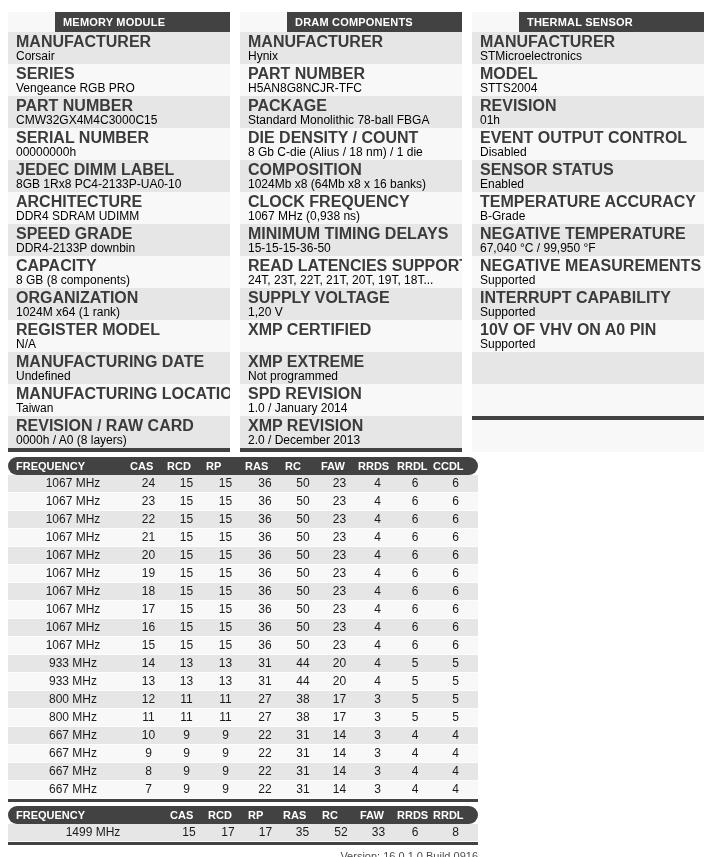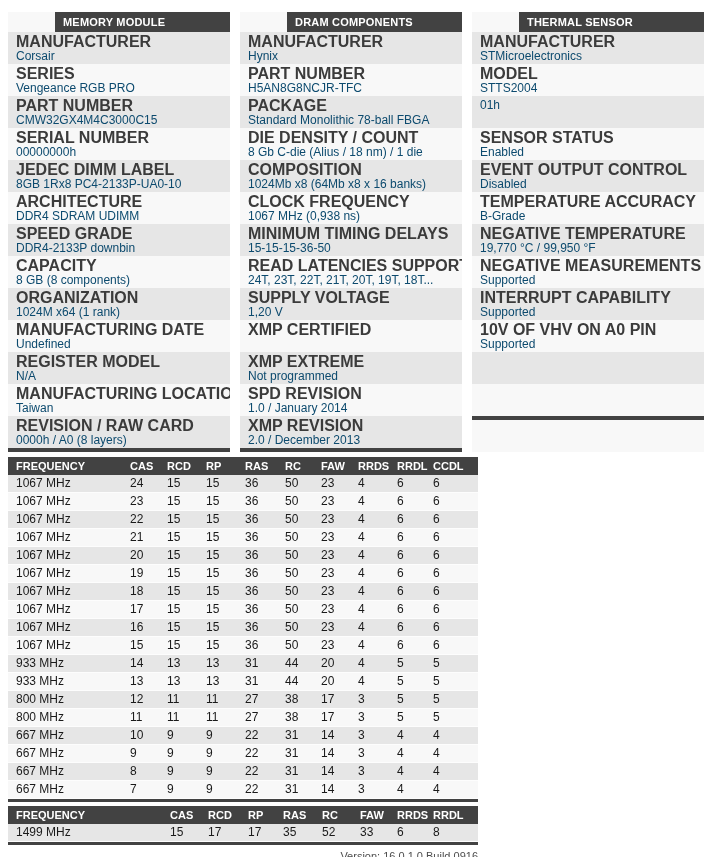--- a/index.html
+++ b/index.html
@@ -19,36 +19,36 @@
   .panel:nth-child(3){ width:232px; }
   .panel-title {
     background:var(--header-bg,#424242); color:#ffffff;
     font-size:11px; font-weight:bold; height:20px; line-height:20px;
     padding-left:8px; letter-spacing:.2px;margin-left:47px;
   }
   .panel-fields .field { height:32px; padding:2px 6px 0 8px; overflow:hidden; }
   .panel-fields .field:nth-child(odd)  { background:var(--stripe-a,#e6e6e6); }
   .panel-fields .field:nth-child(even) { background:var(--stripe-b,#f8f8f8); }
   .field-label { font-size:16px; font-weight:bold; color:#3b3b3b; line-height:15px; white-space:nowrap; }
-  .field-value { font-size:12px; color:#0c4a6e; line-height:14px; white-space:nowrap; }
+  .field-value { font-size:12px; color:#000000; line-height:14px; white-space:nowrap; }
   .panel-end { height:4px; background:var(--header-bg,#424242); }
 
   
   .tables { width:470px; margin-left:0; margin-top:5px; }
   .ttable { width:470px; margin-bottom:4px; }
   .grid { display:grid; }
   .t1 .grid { grid-template-columns:122px 37px 39px 39px 40px 36px 37px 39px 36px 45px; }
   .t2 .grid { grid-template-columns:162px 38px 40px 35px 39px 38px 37px 36px 45px; }
   .thead {
     background:var(--header-bg,#424242); color:#ffffff;
-    height:18px; line-height:18px;
+    height:18px; line-height:18px;border-radius:9px;
   }
   .thead .hcell { font-size:11px; font-weight:bold; white-space:nowrap; }
   .hcell:first-child, .cell:first-child { padding-left:8px; }
-  .trow { height:18px; line-height:17px; border-bottom:1px solid #fdfdfd; }
+  .trow { height:18px; line-height:17px; border-bottom:1px solid #fdfdfd;text-align:center; }
   .tbody .trow:nth-child(odd)  { background:var(--stripe-a,#e6e6e6); }
   .tbody .trow:nth-child(even) { background:var(--stripe-b,#f8f8f8); }
   .cell { font-size:12px; color:#1a1a1a; white-space:nowrap; }
   .table-end { height:3px; background:var(--header-bg,#424242); }
 
   .version-line {
     width:470px; text-align:right; font-size:11px; color:#4d4d4d;
     margin-top:3px; line-height:14px;
   }
 </style>
@@ -91,26 +91,26 @@
   </div>
           <div class="field">
     <div class="field-label">CAPACITY</div>
     <div class="field-value">8 GB (8 components)</div>
   </div>
           <div class="field">
     <div class="field-label">ORGANIZATION</div>
     <div class="field-value">1024M x64 (1 rank)</div>
   </div>
           <div class="field">
+    <div class="field-label">REGISTER MODEL</div>
+    <div class="field-value">N/A</div>
+  </div>
+          <div class="field">
     <div class="field-label">MANUFACTURING DATE</div>
     <div class="field-value">Undefined</div>
-  </div>
-          <div class="field">
-    <div class="field-label">REGISTER MODEL</div>
-    <div class="field-value">N/A</div>
   </div>
           <div class="field">
     <div class="field-label">MANUFACTURING LOCATION</div>
     <div class="field-value">Taiwan</div>
   </div>
           <div class="field">
     <div class="field-label">REVISION / RAW CARD</div>
     <div class="field-value">0000h / A0 (8 layers)</div>
   </div>
         </div>
@@ -178,37 +178,38 @@
     <div class="panel-fields">
           <div class="field">
     <div class="field-label">MANUFACTURER</div>
     <div class="field-value">STMicroelectronics</div>
   </div>
           <div class="field">
     <div class="field-label">MODEL</div>
     <div class="field-value">STTS2004</div>
   </div>
           <div class="field">
+    <div class="field-label">REVISION</div>
     <div class="field-value">01h</div>
+  </div>
+          <div class="field">
+    <div class="field-label">EVENT OUTPUT CONTROL</div>
+    <div class="field-value">Disabled</div>
   </div>
           <div class="field">
     <div class="field-label">SENSOR STATUS</div>
     <div class="field-value">Enabled</div>
   </div>
           <div class="field">
-    <div class="field-label">EVENT OUTPUT CONTROL</div>
-    <div class="field-value">Disabled</div>
-  </div>
-          <div class="field">
     <div class="field-label">TEMPERATURE ACCURACY</div>
     <div class="field-value">B-Grade</div>
   </div>
           <div class="field">
     <div class="field-label">NEGATIVE TEMPERATURE</div>
-    <div class="field-value">19,770 °C / 99,950 °F</div>
+    <div class="field-value">67,040 °C / 99,950 °F</div>
   </div>
           <div class="field">
     <div class="field-label">NEGATIVE MEASUREMENTS</div>
     <div class="field-value">Supported</div>
   </div>
           <div class="field">
     <div class="field-label">INTERRUPT CAPABILITY</div>
     <div class="field-value">Supported</div>
   </div>
           <div class="field">

